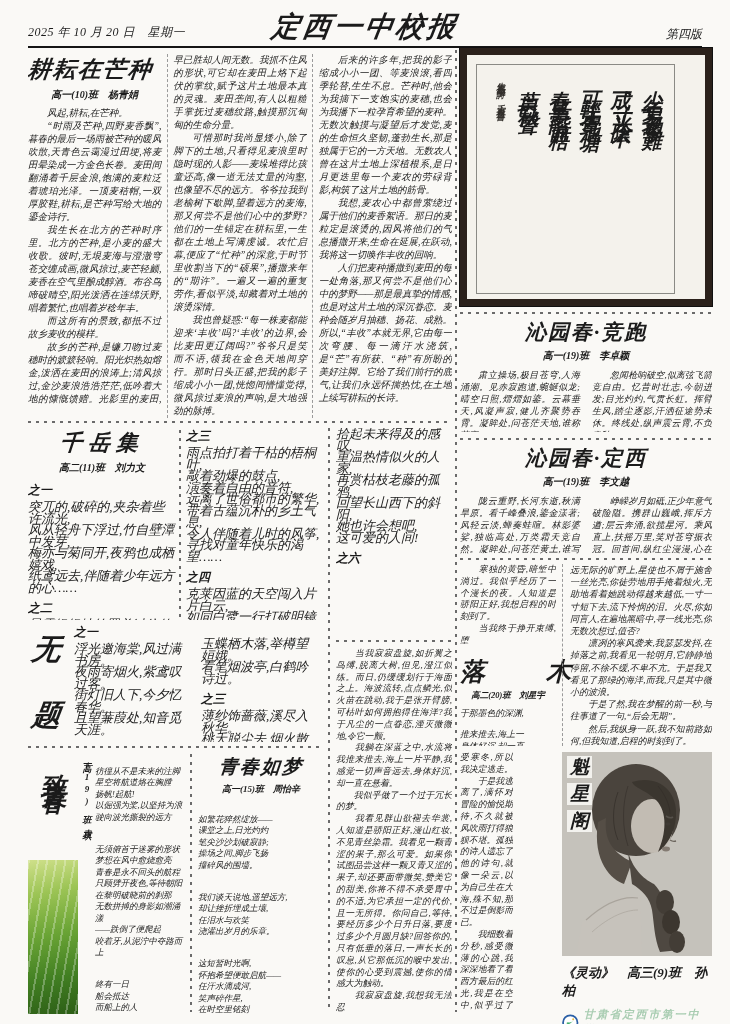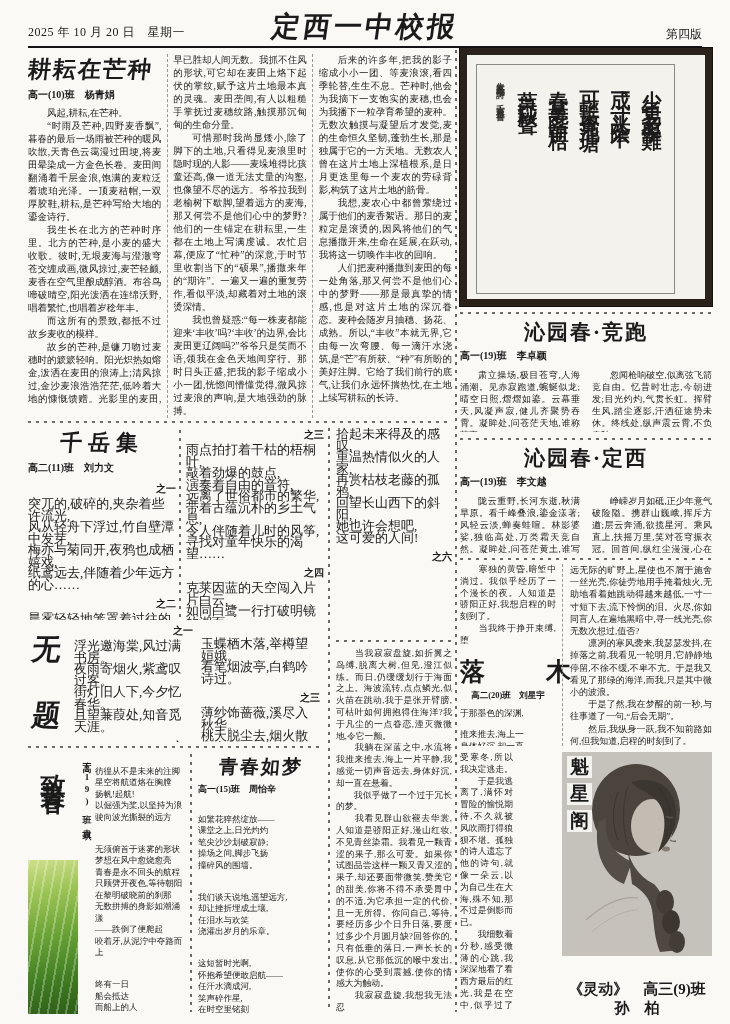--- a/index.html
+++ b/index.html
@@ -1,34 +1,34 @@
 <!DOCTYPE html>
 <html><head>
 <meta charset="utf-8">
 <style>
   html,body{margin:0;padding:0;}
   body{background:#e8e6e0;font-family:"Liberation Serif",serif;}
   .page{position:relative;width:730px;height:1024px;background:#faf9f6;margin:0 auto;
-        overflow:hidden;color:#1b1b1b;}
+        overflow:hidden;color:#1b1b1b;font-style:italic;}
   .abs{position:absolute;}
   
   .date{left:28px;top:24px;font-size:12px;letter-spacing:.5px;}
   .masthead-wrap{left:0;right:0;top:8px;text-align:center;}
   .masthead{display:inline-block;font-size:28px;font-weight:bold;
             transform:skewX(-8deg);letter-spacing:3px;}
   .pageno{right:28px;top:26px;font-size:12px;}
   .header-rule{left:28px;top:46px;width:674px;height:2px;background:#151515;}
   
   .hsep{height:2px;background:repeating-linear-gradient(90deg,#6b6b6b 0 3px,transparent 3px 8px);}
   .vsep{width:2px;background:repeating-linear-gradient(180deg,#6b6b6b 0 3px,transparent 3px 8px);}
   
   .body-text{font-size:9.5px;line-height:13px;text-align:justify;}
   .para{margin:0;text-indent:2em;}
-  .byline{text-align:left;font-size:10px;font-weight:bold;margin:3px 0 6px;}
-  .head-label{text-align:right;font-weight:bold;font-size:10px;margin:7px 0 2px;}
+  .byline{text-align:center;font-size:10px;font-weight:bold;margin:3px 0 6px;}
+  .head-label{text-align:left;font-weight:bold;font-size:12px;margin:7px 0 2px;}
   .poem{font-size:13px;line-height:11.5px;white-space:pre-line;}
   .stanza{margin-bottom:9px;}
   
   .a1-cols{column-count:3;column-gap:12px;column-rule:1px dashed #9a9a9a;height:100%;overflow:hidden;}
   .a1-title{font-size:23px;font-weight:bold;letter-spacing:2px;line-height:1.2;
             transform:skewX(-6deg);margin:2px 0 4px;white-space:nowrap;}
   
   .big-title{font-size:22px;font-weight:bold;text-align:center;letter-spacing:6px;
              transform:skewX(-5deg);margin:0 0 2px;}
   .qp-title{font-size:21px;font-weight:bold;text-align:center;letter-spacing:2px;margin:0;}
@@ -66,21 +66,21 @@
             margin:8px 0 2px;white-space:nowrap;}
   .lm-byline{font-size:8.5px;font-weight:bold;text-align:center;margin-bottom:6px;}
   .small-just{font-size:8.8px;line-height:11.8px;text-align:justify;white-space:pre-line;overflow:hidden;}
   
   .br-zone{display:flex;}
   .br-frag{width:94px;}
   .portrait-wrap{width:150px;margin-left:8px;position:relative;}
   .kxg{position:absolute;top:4px;left:5px;}
   .kxg span{display:block;font-size:19px;font-weight:bold;background:rgba(246,245,242,.93);
             padding:1px 3px;margin-bottom:5px;line-height:1.05;}
-  .caption{font-size:15px;font-weight:bold;text-align:center;margin-top:20px;}
+  .caption{font-size:13px;font-weight:bold;text-align:left;margin-top:4px;}
   .logo-row{display:flex;align-items:center;justify-content:flex-end;margin-top:7px;padding-right:2px;}
   .school-name{font-size:11px;letter-spacing:2px;color:#a9cdb2;font-weight:bold;margin-left:5px;}
 </style>
 </head>
 <body>
 
 <div class="page">
 
   <div class="abs date">2025 年 10 月 20 日　星期一</div>
   <div class="abs masthead-wrap">

